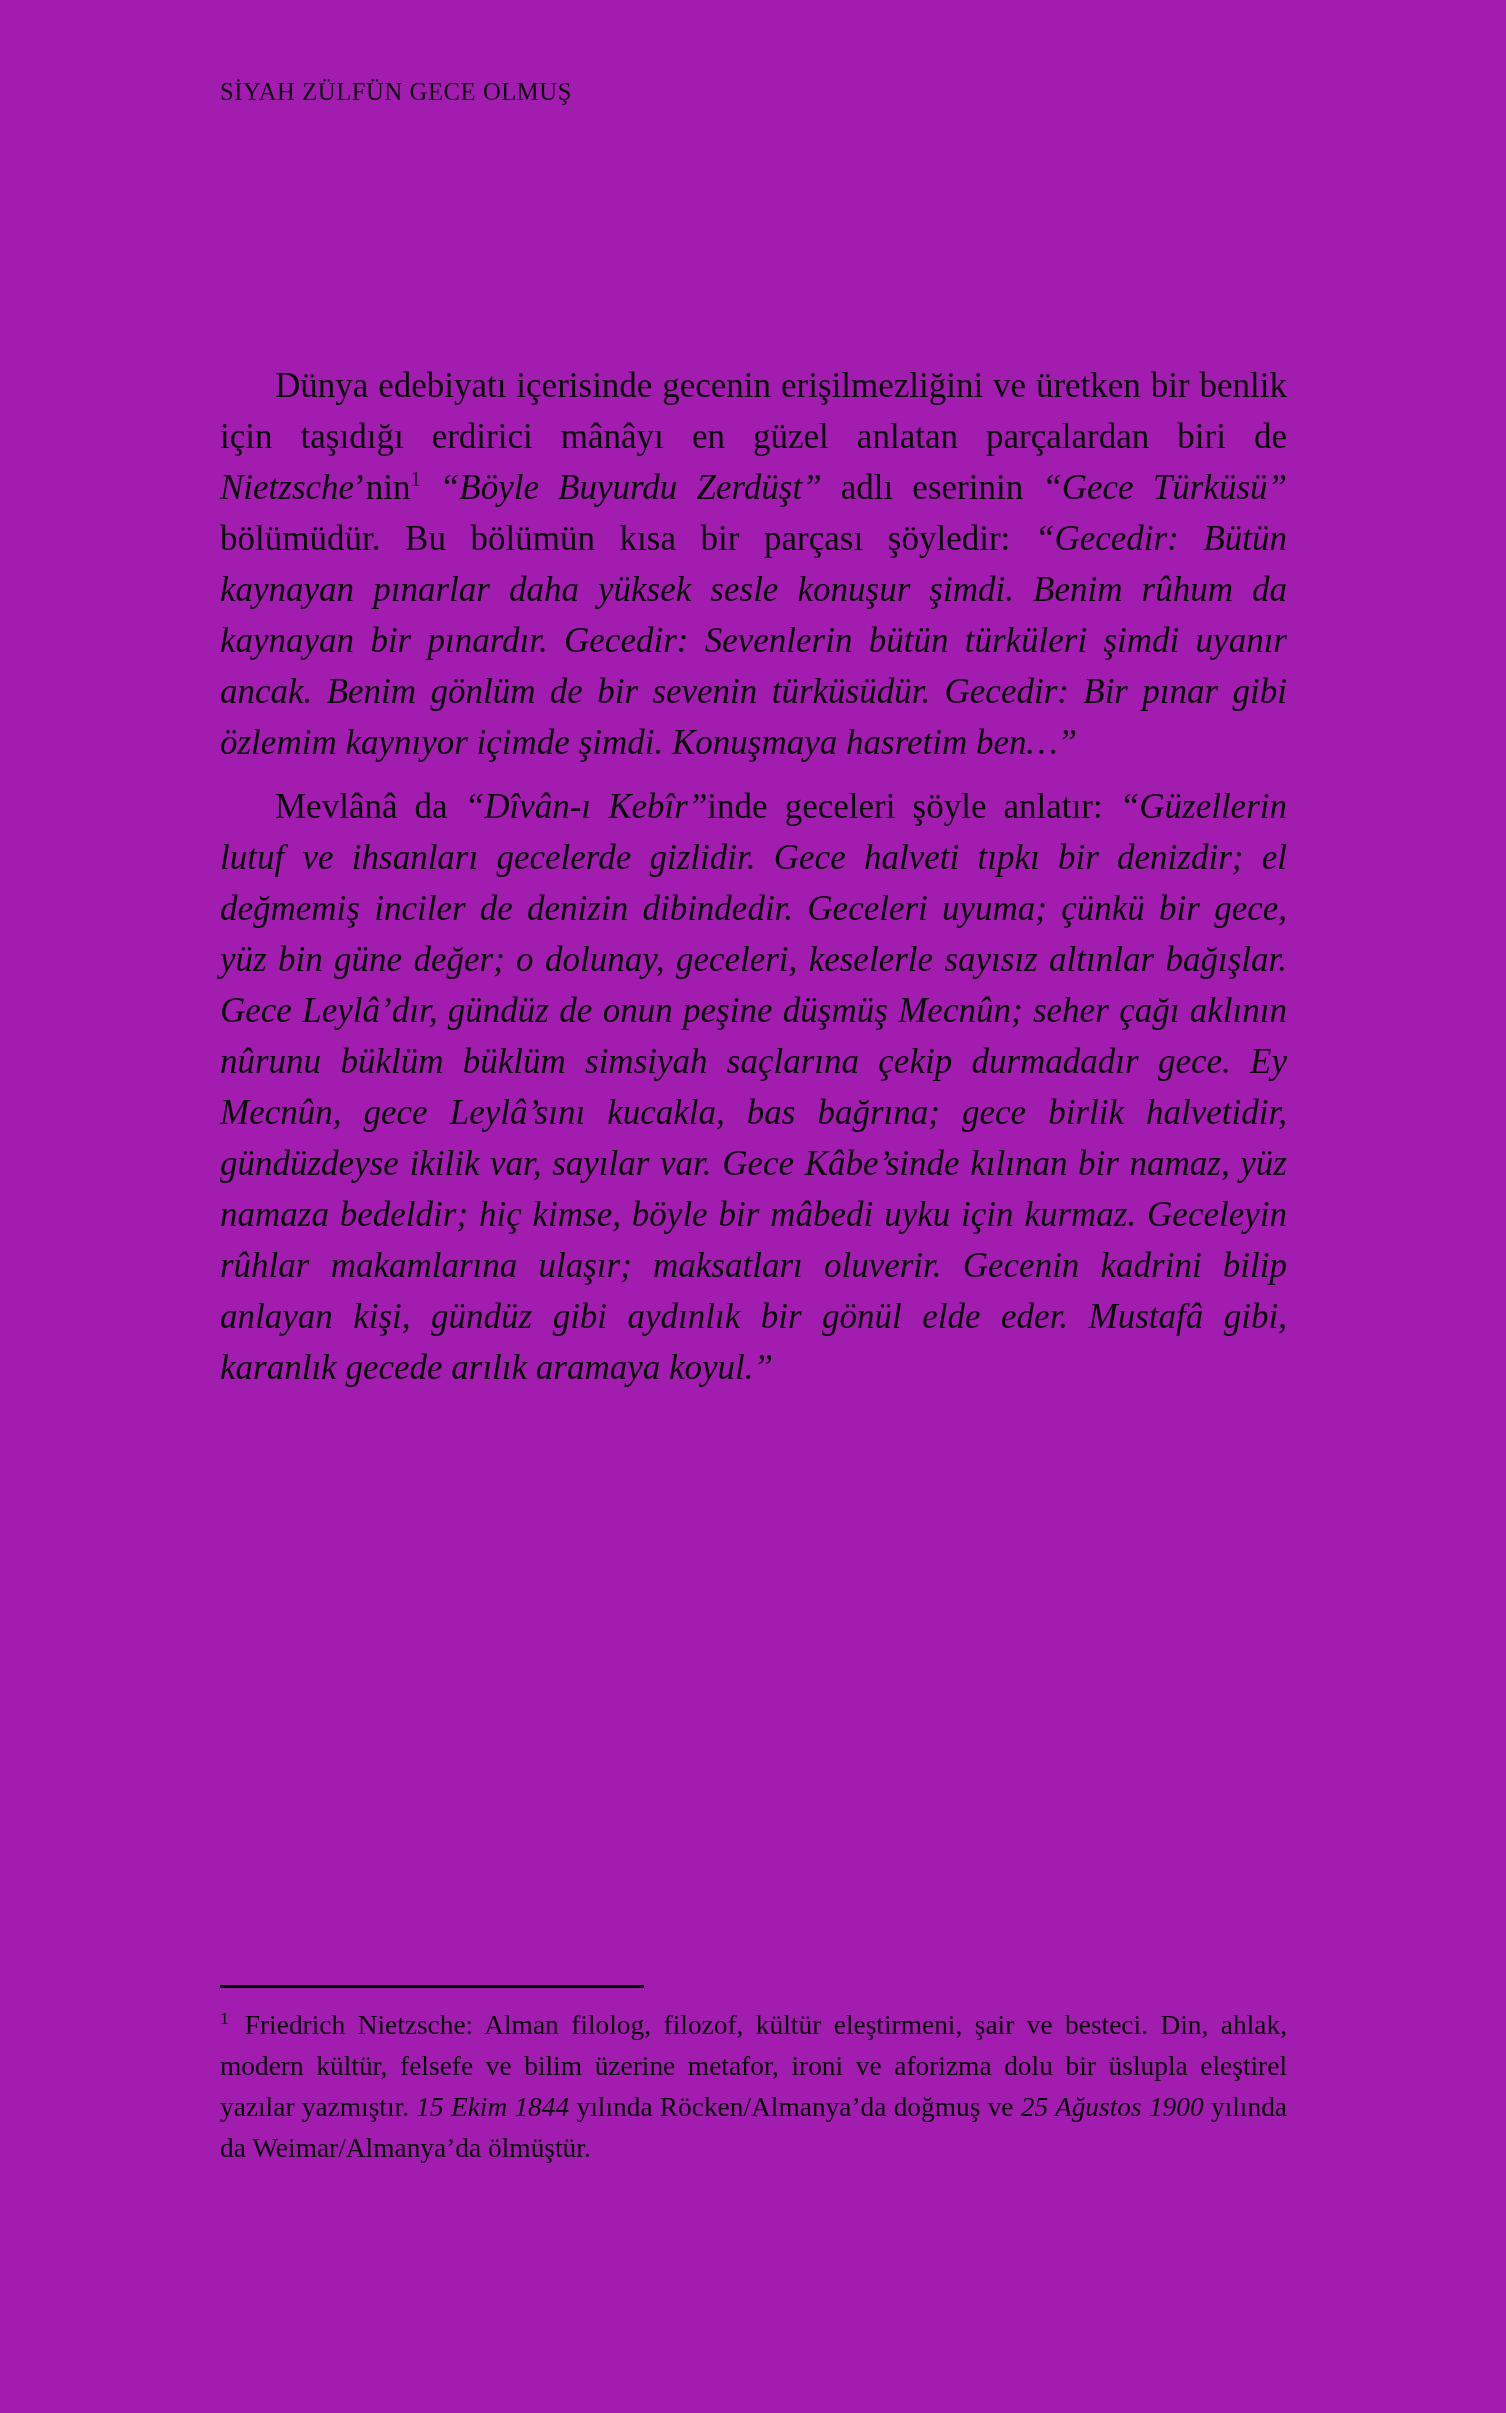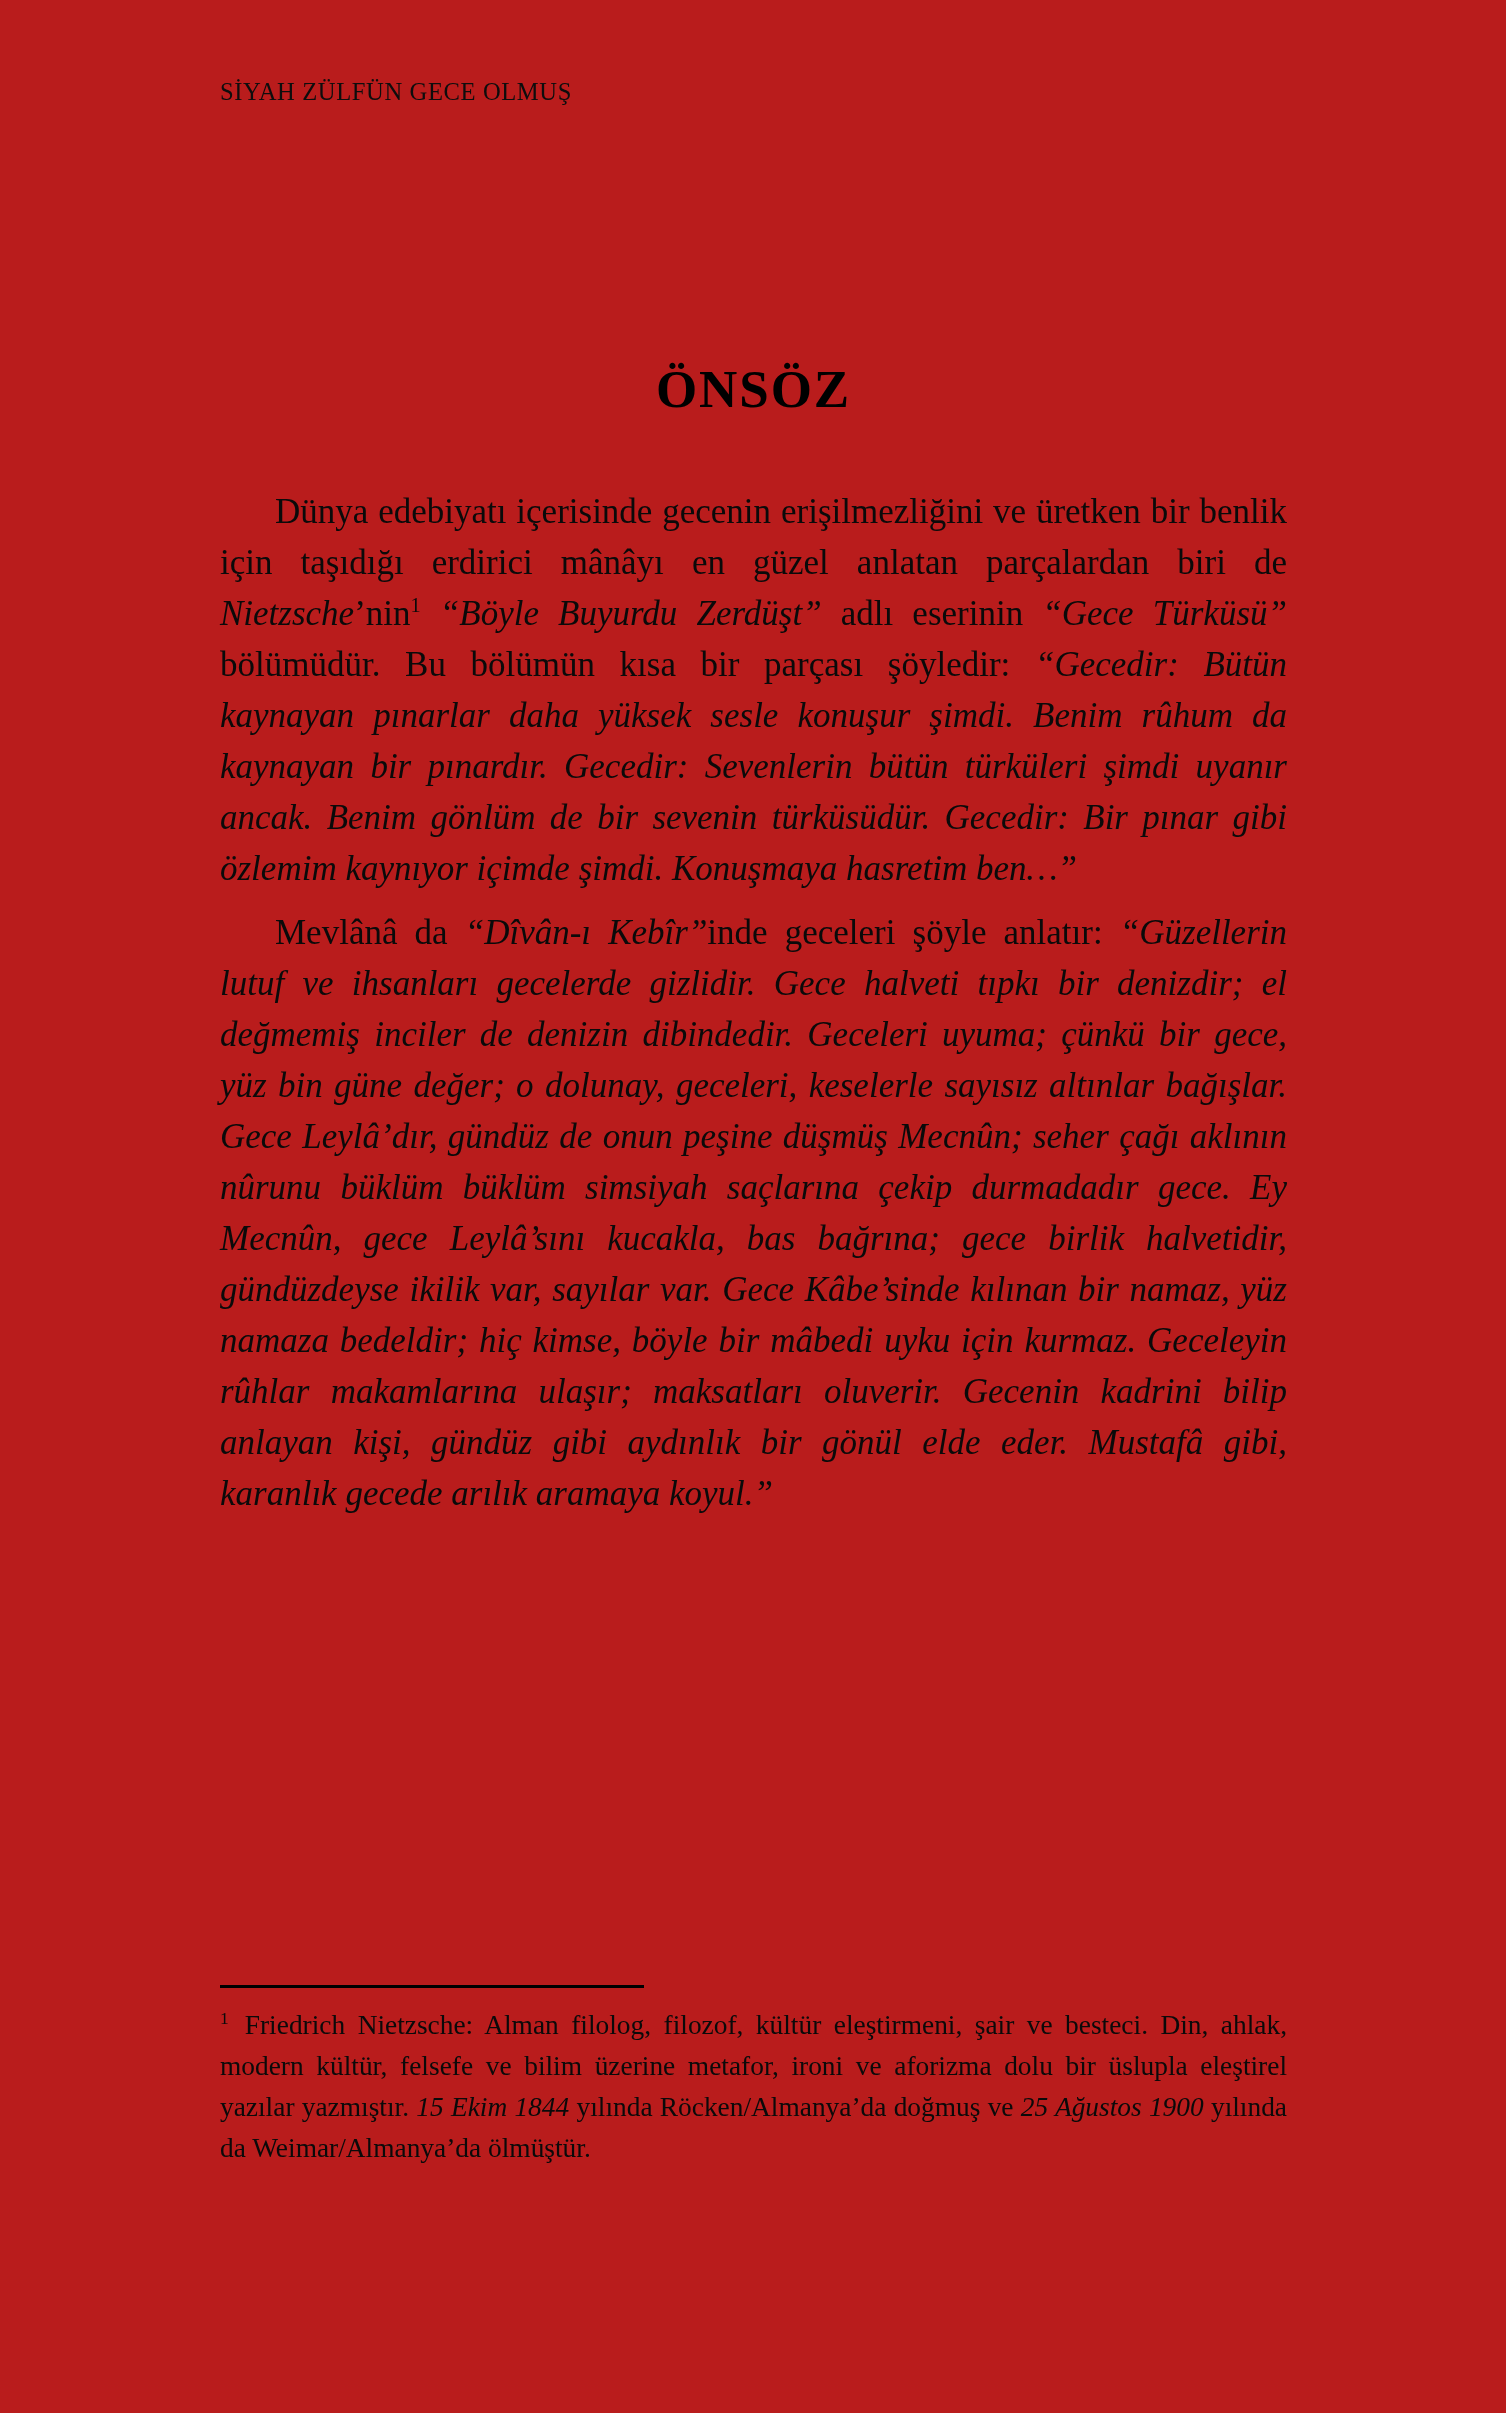--- a/index.html
+++ b/index.html
@@ -9,21 +9,21 @@
     background: #ffffff;
   }
   body {
     font-family: "Liberation Serif", "DejaVu Serif", serif;
     color: #000000;
   }
   .page {
     position: relative;
     width: 1507px;
     height: 2413px;
-    background: #b91c1c;
+    background: #a21caf;
     box-sizing: border-box;
     overflow: hidden;
   }
   .running-head {
     position: absolute;
     left: 220px;
     top: 78px;
     font-size: 24.6px;
     letter-spacing: 0.6px;
     font-variant: normal;
@@ -96,21 +96,20 @@
 </style>
 </head>
 <body>
 
 <div class="page">
 
   <div class="running-head">SİYAH ZÜLFÜN GECE OLMUŞ</div>
 
   <div class="content">
 
-    <h1 class="doc-title">ÖNSÖZ</h1>
 
     <p class="body-par">
       <span>Dünya edebiyatı içerisinde gecenin erişilmezliğini ve üretken bir benlik için taşıdığı erdirici mânâyı en güzel anlatan parçalardan biri de </span><span class="it">Nietzsche</span><span>’nin</span><sup class="fn-ref">1</sup><span class="it"> “Böyle Buyurdu Zerdüşt”</span><span> adlı eserinin </span><span class="it">“Gece Türküsü”</span><span> bölümüdür. Bu bölümün kısa bir parçası şöyledir: </span><span class="it">“Gecedir: Bütün kaynayan pınarlar daha yüksek sesle konuşur şimdi. Benim rûhum da kaynayan bir pınardır. Gecedir: Sevenlerin bütün türküleri şimdi uyanır ancak. Benim gönlüm de bir sevenin türküsüdür. Gecedir: Bir pınar gibi özlemim kaynıyor içimde şimdi. Konuşmaya hasretim ben…”</span>
     </p>
 
     <p class="body-par tight">
       <span>Mevlânâ da </span><span class="it">“Dîvân-ı Kebîr”</span><span>inde geceleri şöyle anlatır: </span><span class="it">“Güzellerin lutuf ve ihsanları gecelerde gizlidir. Gece halveti tıpkı bir denizdir; el değmemiş inciler de denizin dibindedir. Geceleri uyuma; çünkü bir gece, yüz bin güne değer; o dolunay, geceleri, keselerle sayısız altınlar bağışlar. Gece Leylâ’dır, gündüz de onun peşine düşmüş Mecnûn; seher çağı aklının nûrunu büklüm büklüm simsiyah saçlarına çekip durmadadır gece. Ey Mecnûn, gece Leylâ’sını kucakla, bas bağrına; gece birlik halvetidir, gündüzdeyse ikilik var, sayılar var. Gece Kâbe’sinde kılınan bir namaz, yüz namaza bedeldir; hiç kimse, böyle bir mâbedi uyku için kurmaz. Geceleyin rûhlar makamlarına ulaşır; maksatları oluverir. Gecenin kadrini bilip anlayan kişi, gündüz gibi aydınlık bir gönül elde eder. Mustafâ gibi, karanlık gecede arılık aramaya koyul.”</span>
     </p>
 
 

